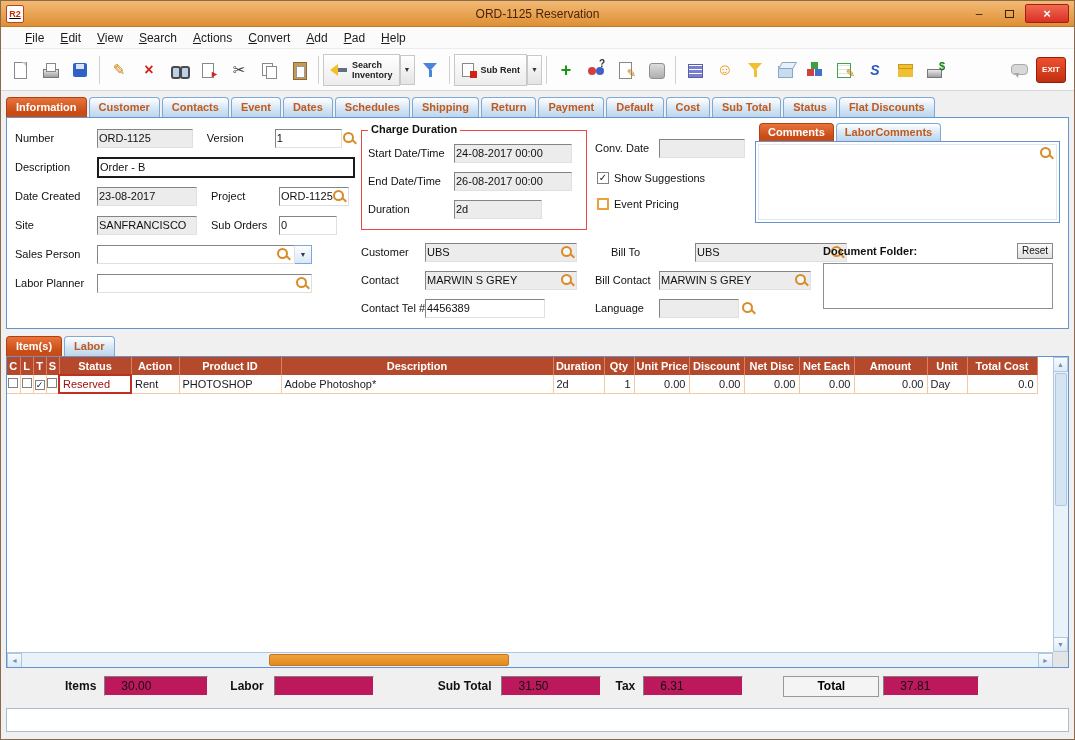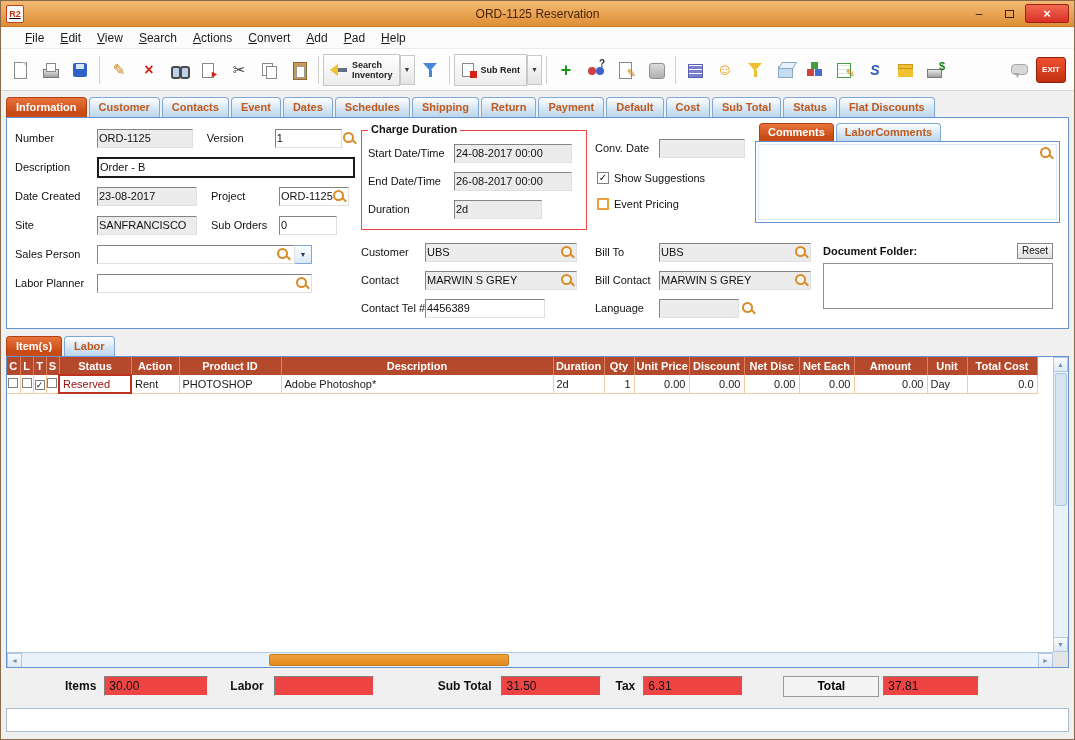--- a/index.html
+++ b/index.html
@@ -138,21 +138,21 @@
   .vscroll { position:absolute; top:0; right:0; bottom:15px; width:15px; background:#E9F1F9; border-left:1px solid #AFC8E0; }
   .hscroll { position:absolute; left:0; right:15px; bottom:0; height:15px; background:#E9F1F9; border-top:1px solid #AFC8E0; }
   .sbtn { position:absolute; width:15px; height:15px; background:linear-gradient(#F8FBFE,#DCE9F5); border:1px solid #AFC8E0; color:#7090B0; font-size:7px; display:flex; align-items:center; justify-content:center; }
   .hthumb { position:absolute; left:25%; width:23%; top:1px; bottom:1px; background:linear-gradient(var(--thumb-orange,#F0A23C),#E18A1F); border:1px solid #C87818; border-radius:2px; }
   .vthumb { position:absolute; top:16px; height:45%; left:1px; right:1px; background:#D5E4F2; border:1px solid #AFC8E0; border-radius:2px; }
   .corner { position:absolute; right:0; bottom:0; width:15px; height:15px; background:#E4E4E4; }
 
   
   .totals { height:36px; display:flex; align-items:center; font-size:12px; }
   .tot-lab { font-weight:bold; color:#111; }
-  .tot-field { height:20px; line-height:18px; background:#ef4444; border:1px solid; border-color:#808080 #F0F0F0 #F0F0F0 #808080; padding:0 4px; font-size:12px; color:#111; }
+  .tot-field { height:20px; line-height:18px; background:#be185d; border:1px solid; border-color:#808080 #F0F0F0 #F0F0F0 #808080; padding:0 16px; font-size:12px; color:#111; }
   .total-box { width:96px; height:21px; border:1px solid #999; background:#F4F4F4; display:flex; align-items:center; justify-content:center; font-weight:bold; }
   .statusbar { margin:4px 5px 0; height:24px; background:#fff; border:1px solid #ABBCCE; }
 </style>
 </head>
 <body>
 
 <div class="window">
 
   <div class="titlebar">
     <span class="appicon">R2</span>
@@ -368,21 +368,21 @@
         <span class="flab" style="margin-left:5px">Event Pricing</span>
       </div>
 
       <div class="mrow" style="left:2px; top:114px;">
         <span class="flab mlab" style="width:64px">Customer</span>
         <span class="fw">
             <span class="field w152">UBS</span>
             <span class="mag infield"></span>
           </span>
       </div>
-      <div class="mrow" style="left:236px; top:114px;">
+      <div class="mrow" style="left:252px; top:114px;gap:20px;">
         <span class="flab mlab" style="width:64px">Bill To</span>
         <span class="fw">
             <span class="field w152">UBS</span>
             <span class="mag infield"></span>
           </span>
       </div>
       <div class="mrow" style="left:2px; top:142px;">
         <span class="flab mlab" style="width:64px">Contact</span>
         <span class="fw">
             <span class="field w152">MARWIN S GREY</span>

